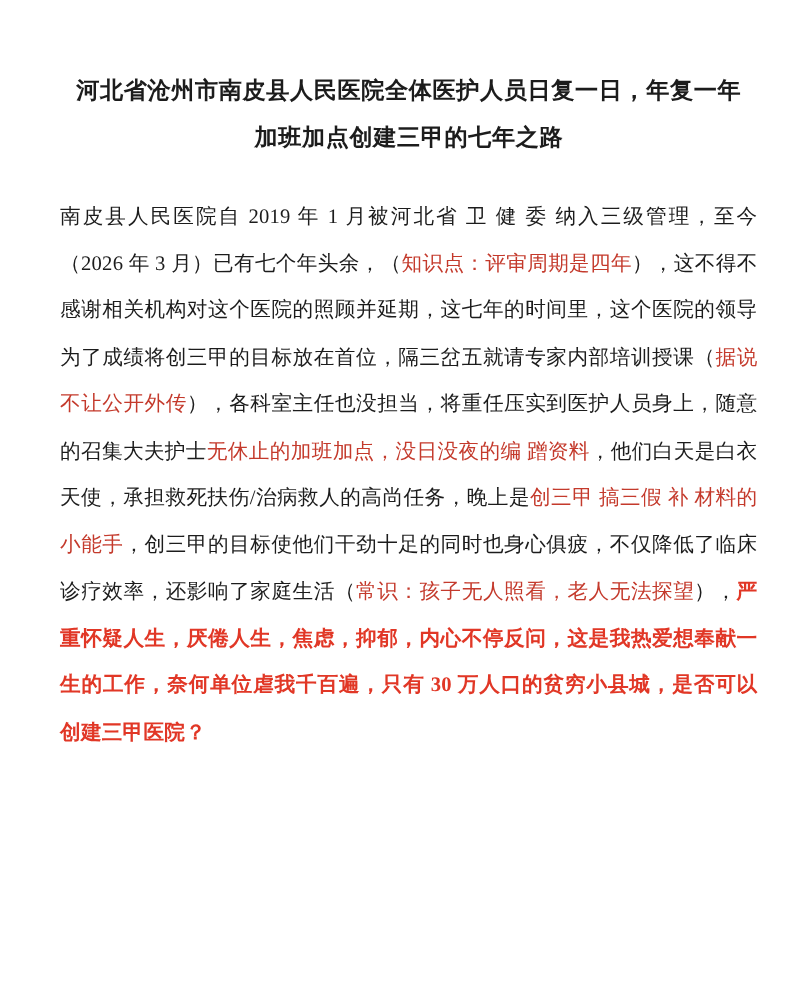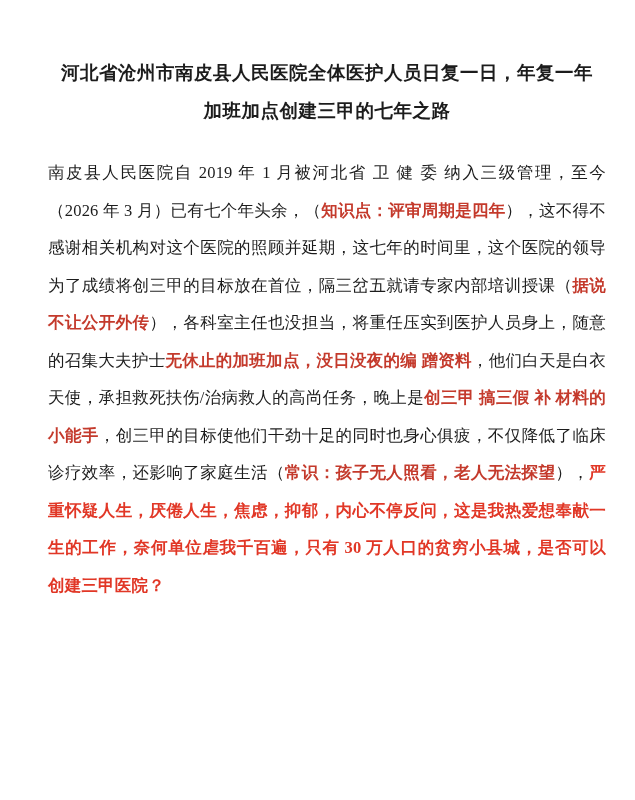--- a/index.html
+++ b/index.html
@@ -34,21 +34,21 @@
   }
   .body-paragraph {
     margin: 0;
     font-size: 16.5px;
     color: var(--ink);
     line-height: 37.5px;
     text-align: justify;
     letter-spacing: 0.2px;
   }
   .run-normal { color: var(--ink); font-family: Liberation Serif, serif; }
-  .run-red { color: var(--red); font-weight: bold; }
+  .run-red { color: var(--red); }
   .run-red-bold { color: var(--red-bold); font-weight: bold; }
 </style>
 </head>
 <body>
 
 <div class="page">
   <h1 class="title">河北省沧州市南皮县人民医院全体医护人员日复一日，年复一年加班加点创建三甲的七年之路</h1>
   <p class="body-paragraph"><span class="run-normal">南皮县人民医院自 2019 年 1 月被河北省 卫 健 委 纳入三级管理，至今（2026 年 3 月）已有七个年头余，（</span><span class="run-red">知识点：评审周期是四年</span><span class="run-normal">），这不得不感谢相关机构对这个医院的照顾并延期，这七年的时间里，这个医院的领导为了成绩将创三甲的目标放在首位，隔三岔五就请专家内部培训授课（</span><span class="run-red">据说不让公开外传</span><span class="run-normal">），各科室主任也没担当，将重任压实到医护人员身上，随意的召集大夫护士</span><span class="run-red">无休止的加班加点，没日没夜的编 蹭资料</span><span class="run-normal">，他们白天是白衣天使，承担救死扶伤/治病救人的高尚任务，晚上是</span><span class="run-red">创三甲 搞三假 补 材料的小能手</span><span class="run-normal">，创三甲的目标使他们干劲十足的同时也身心俱疲，不仅降低了临床诊疗效率，还影响了家庭生活（</span><span class="run-red">常识：孩子无人照看，老人无法探望</span><span class="run-normal">），</span><span class="run-red-bold">严重怀疑人生，厌倦人生，焦虑，抑郁，内心不停反问，这是我热爱想奉献一生的工作，奈何单位虐我千百遍，只有 30 万人口的贫穷小县城，是否可以创建三甲医院？</span></p>
 </div>
 

